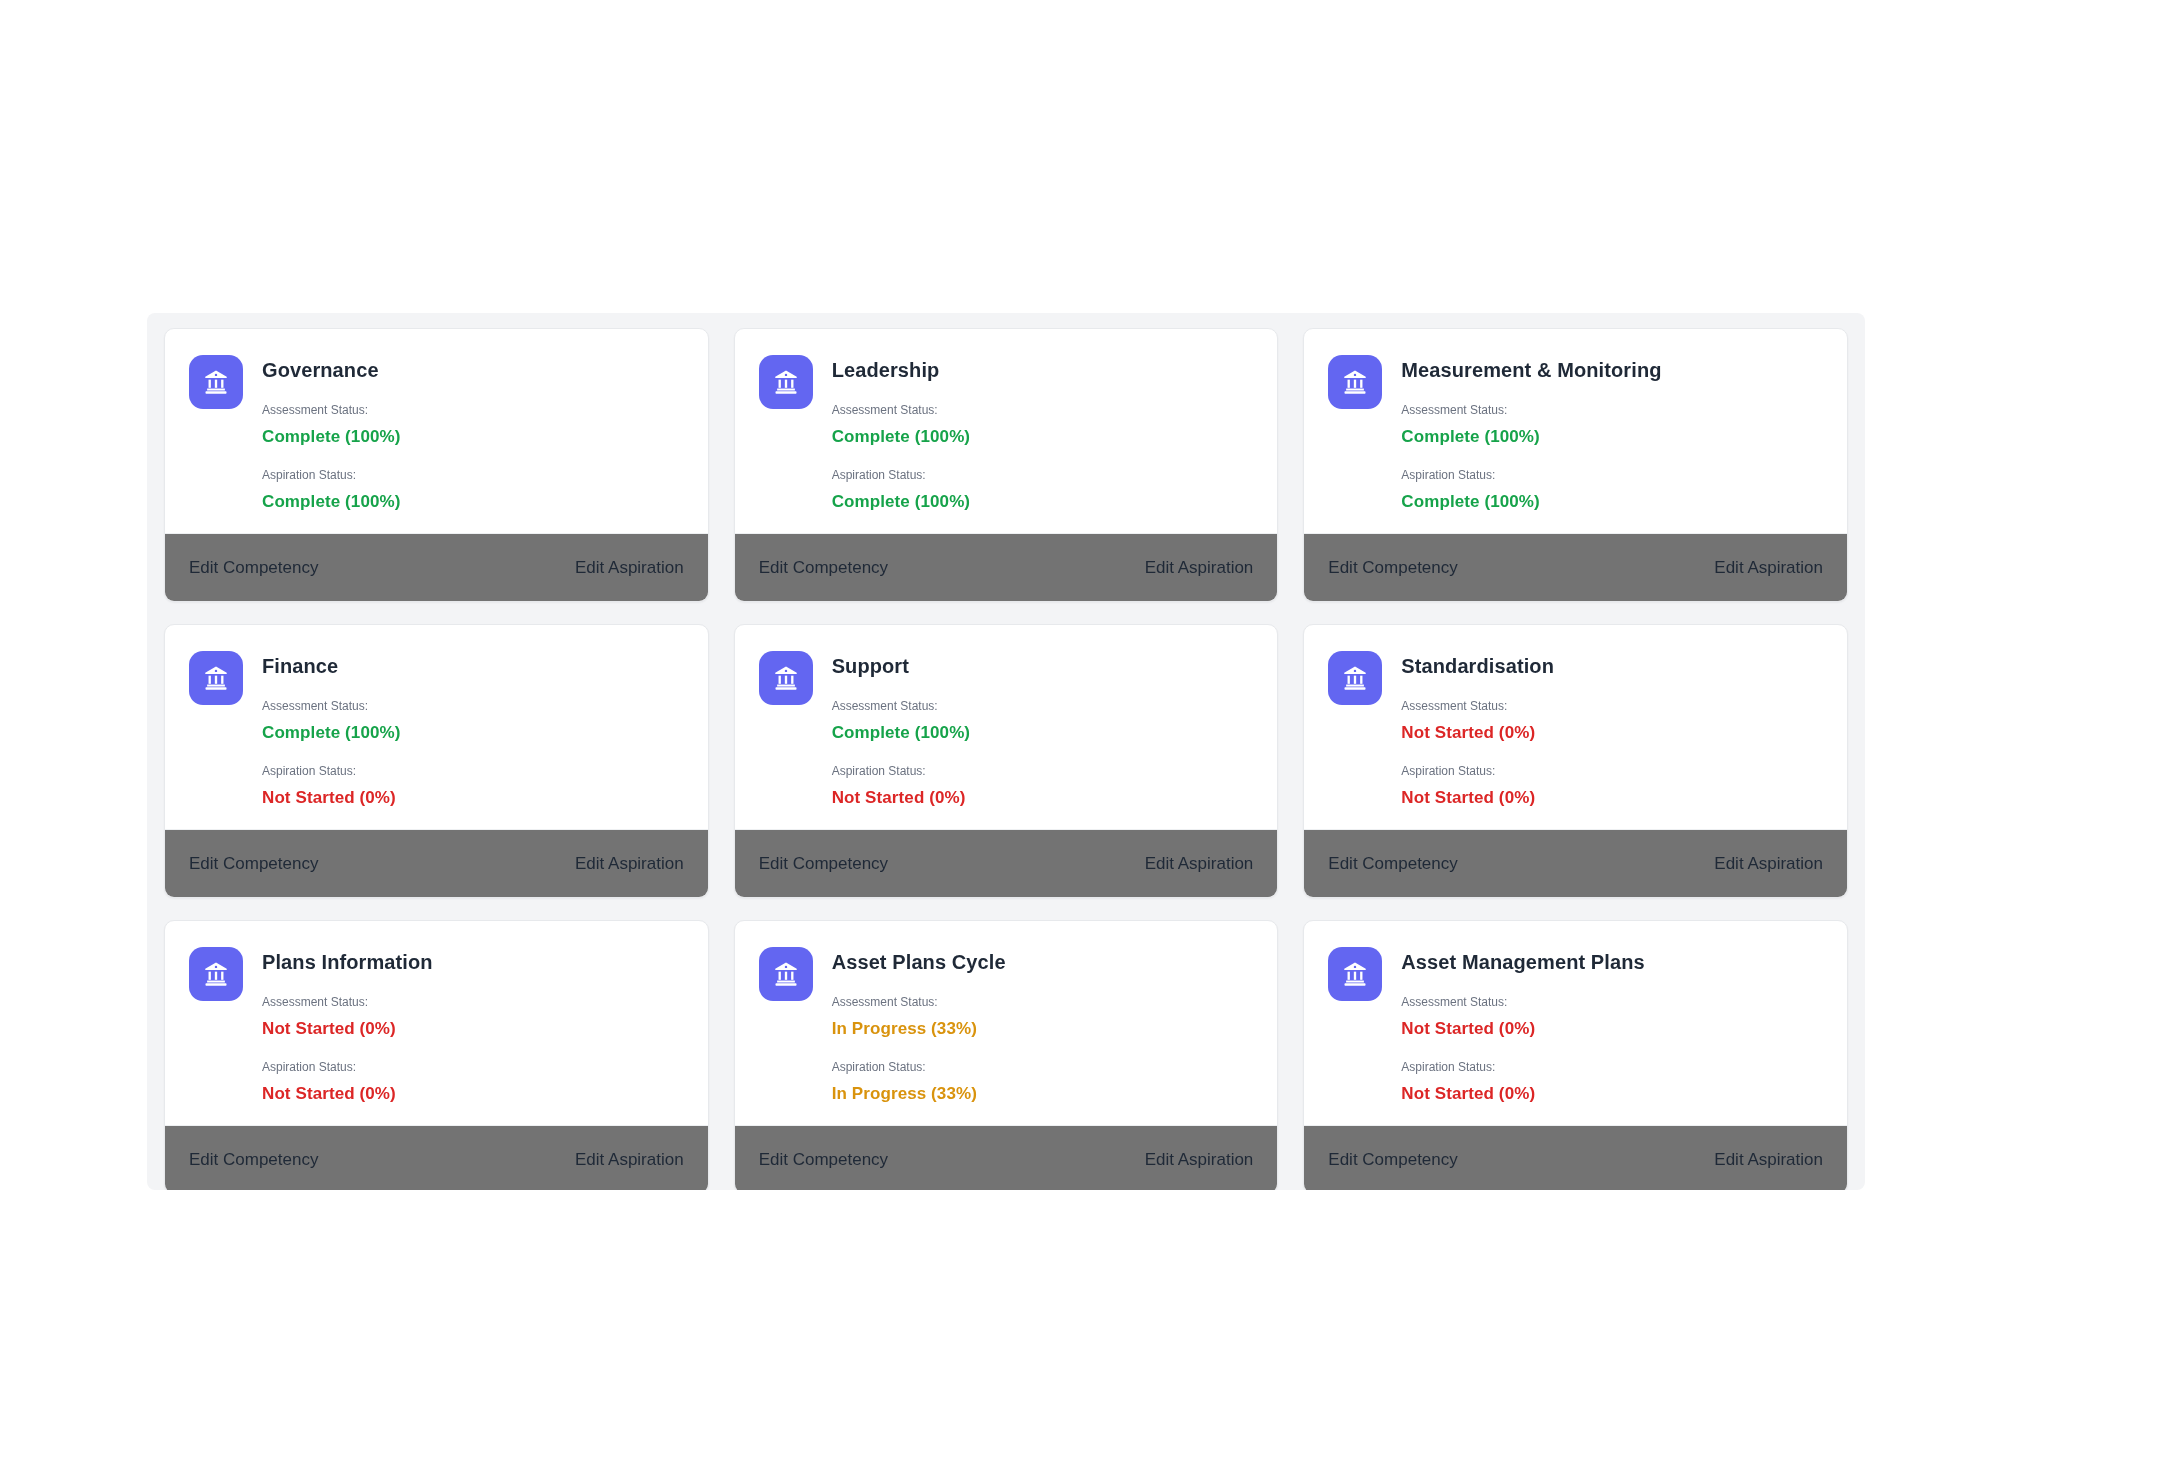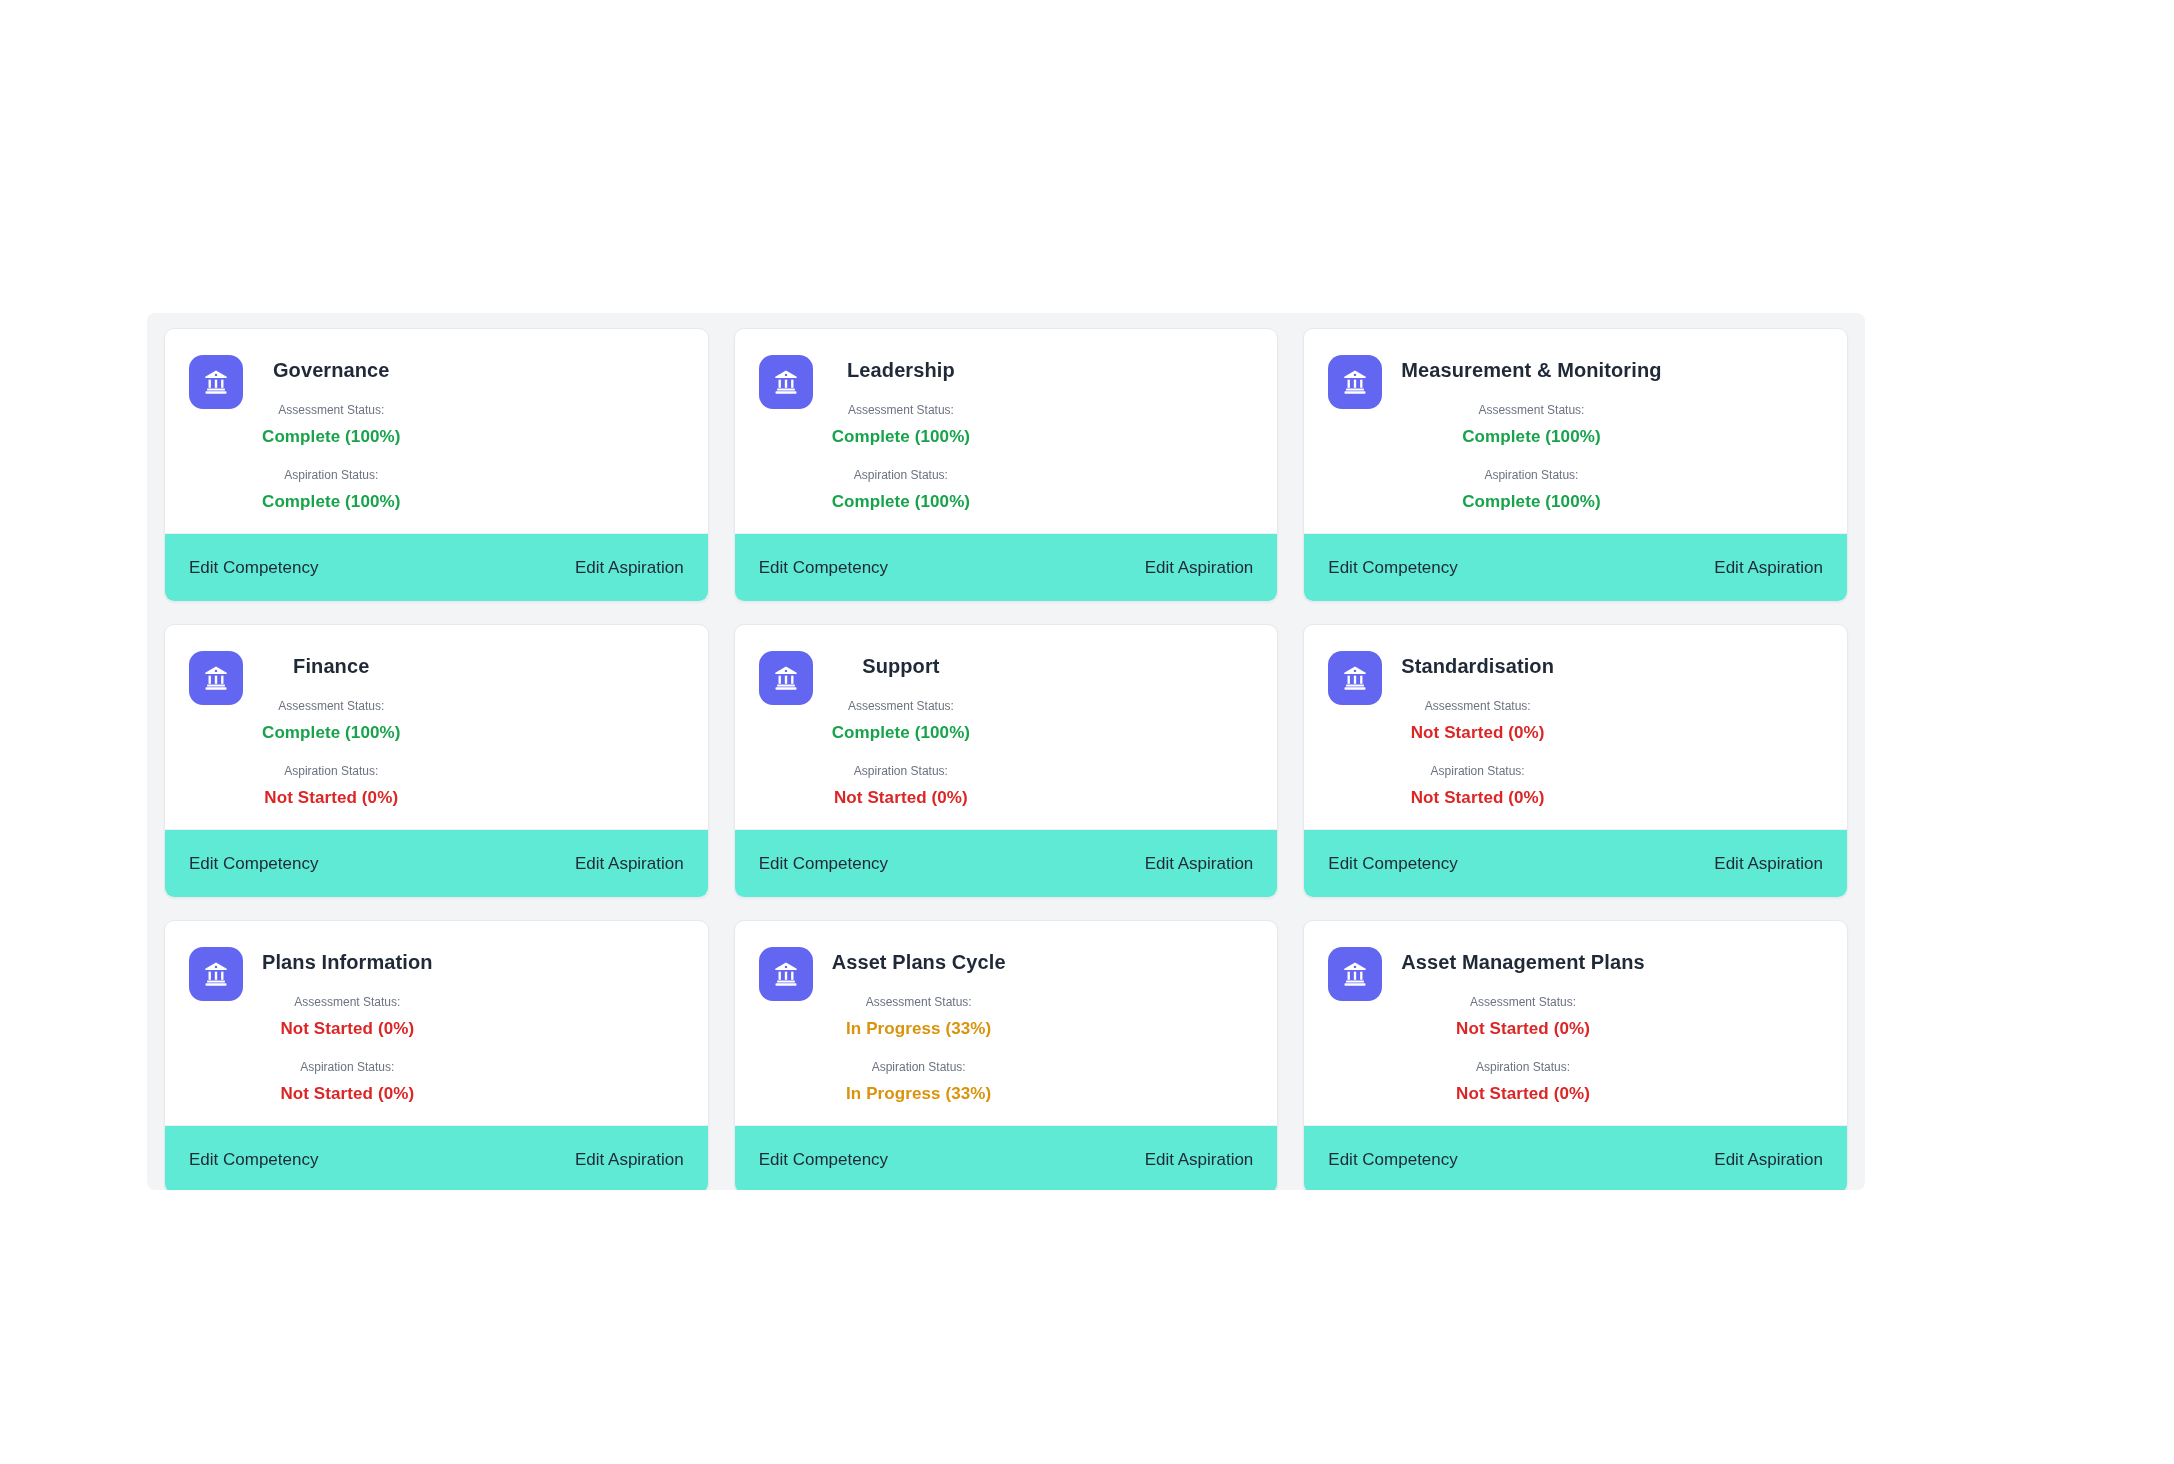--- a/index.html
+++ b/index.html
@@ -11,21 +11,20 @@
     -webkit-font-smoothing:antialiased;
   }
   .board{
     position:absolute;left:147px;top:313px;
     width:1718px;height:877px;
     background:#f3f4f6;
     border-radius:8px;
     box-sizing:border-box;
     padding:15px 17px;
     overflow:hidden;
-    text-align:center;
   }
   .grid{
     display:grid;
     grid-template-columns:repeat(3,1fr);
     column-gap:25px;row-gap:22px;
   }
   .card{
     background:#ffffff;
     border:1px solid #e7e9ec;
     border-radius:10px;
@@ -51,21 +50,21 @@
   }
   .status-label{
     font-size:12px;color:#6b7280;
     margin-top:18px;line-height:19px;
   }
   .status-value{
     font-size:17px;font-weight:700;
     margin-top:6px;line-height:22px;letter-spacing:.1px;
   }
   .card-footer{
-    background:#5eead4;
+    background:#737373;
     border-top:1px solid #eef0f2;
     height:68px;flex:0 0 68px;
     display:flex;align-items:center;justify-content:space-between;
     padding:0 24px;
     box-sizing:border-box;
   }
   .footer-link{
     font-size:17px;font-weight:500;color:#1f2937;
     cursor:pointer;text-decoration:none;
   }

